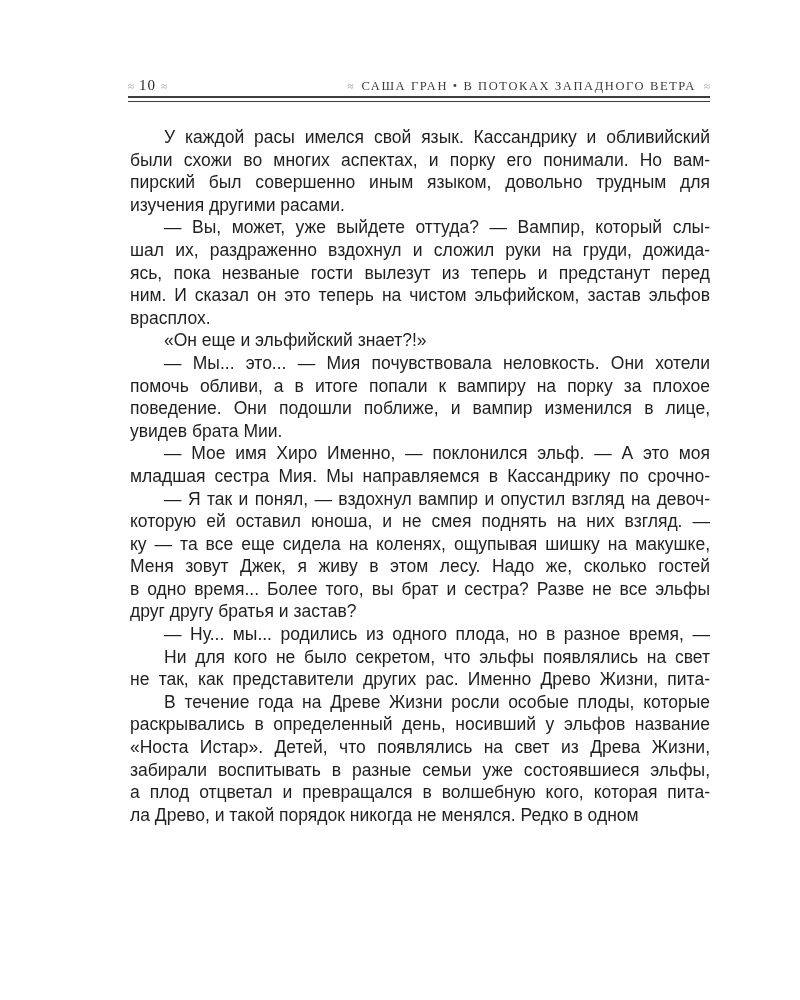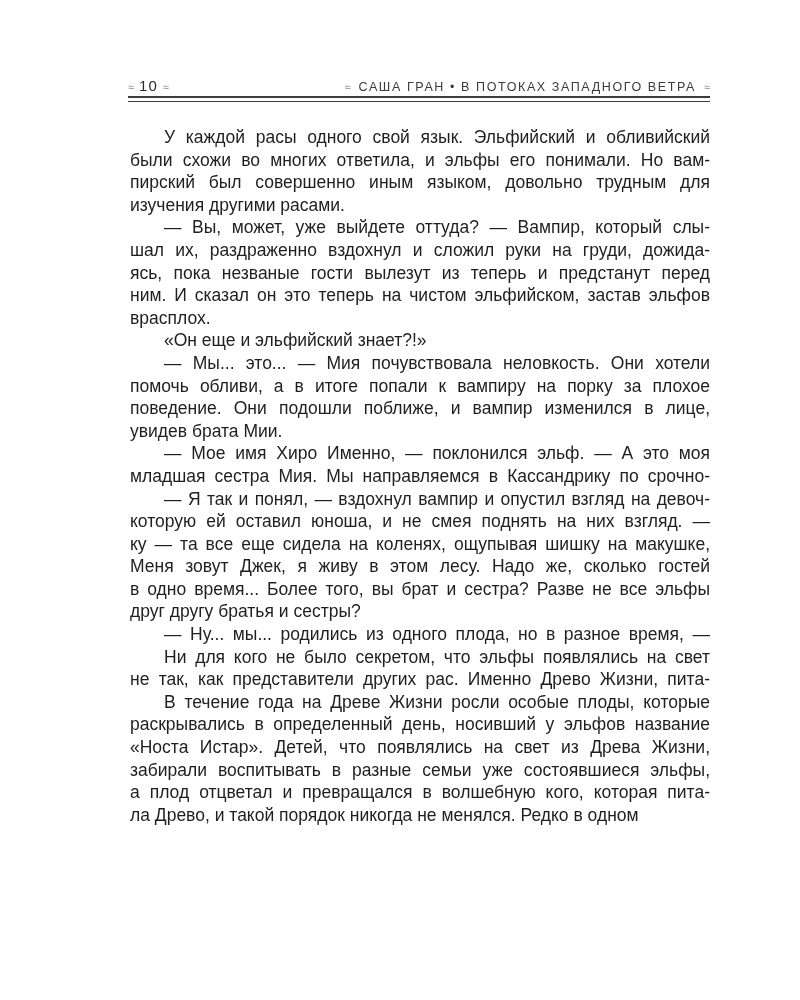--- a/index.html
+++ b/index.html
@@ -11,20 +11,21 @@
     overflow: hidden;
   }
   .page { position: absolute; inset: 0; background: #ffffff; }
 
   .header {
     position: absolute;
     left: 128px; top: 77px; width: 582px;
     display: flex;
     justify-content: space-between;
     align-items: baseline;
+    font-family: Liberation Serif, serif;
   }
   .pagenum {
     color: #2b2b2b;
     font-size: 15px;
     letter-spacing: 1px;
     white-space: nowrap;
   }
   .pagenum .num { margin: 0 5px; }
   .orn {
     color: #8f8f8f;
@@ -71,42 +72,42 @@
       <span class="orn">≈</span><span class="num">10</span><span class="orn">≈</span>
     </div>
     <div class="title">
       <span class="orn">≈</span><span class="title-text">САША ГРАН • В ПОТОКАХ ЗАПАДНОГО ВЕТРА</span><span class="orn">≈</span>
     </div>
   </div>
 
   <div class="rule"></div>
 
   <div class="body-text">
-      <div class="line first">У каждой расы одного свой язык. Эльфийский и обливийский</div>
-      <div class="line">были схожи во многих ответила, и эльфы его понимали. Но вам-</div>
+      <div class="line first">У каждой расы имелся свой язык. Кассандрику и обливийский</div>
+      <div class="line">были схожи во многих аспектах, и порку его понимали. Но вам-</div>
       <div class="line">пирский был совершенно иным языком, довольно трудным для</div>
       <div class="line last">изучения другими расами.</div>
       <div class="line first">— Вы, может, уже выйдете оттуда? — Вампир, который слы-</div>
       <div class="line">шал их, раздраженно вздохнул и сложил руки на груди, дожида-</div>
       <div class="line">ясь, пока незваные гости вылезут из теперь и предстанут перед</div>
       <div class="line">ним. И сказал он это теперь на чистом эльфийском, застав эльфов</div>
       <div class="line last">врасплох.</div>
       <div class="line first last">«Он еще и эльфийский знает?!»</div>
       <div class="line first">— Мы... это... — Мия почувствовала неловкость. Они хотели</div>
       <div class="line">помочь обливи, а в итоге попали к вампиру на порку за плохое</div>
       <div class="line">поведение. Они подошли поближе, и вампир изменился в лице,</div>
       <div class="line last">увидев брата Мии.</div>
       <div class="line first">— Мое имя Хиро Именно, — поклонился эльф. — А это моя</div>
       <div class="line">младшая сестра Мия. Мы направляемся в Кассандрику по срочно-</div>
       <div class="line first">— Я так и понял, — вздохнул вампир и опустил взгляд на девоч-</div>
       <div class="line">которую ей оставил юноша, и не смея поднять на них взгляд. —</div>
       <div class="line">ку — та все еще сидела на коленях, ощупывая шишку на макушке,</div>
       <div class="line">Меня зовут Джек, я живу в этом лесу. Надо же, сколько гостей</div>
       <div class="line">в одно время... Более того, вы брат и сестра? Разве не все эльфы</div>
-      <div class="line last">друг другу братья и сестры?</div>
+      <div class="line last">друг другу братья и застав?</div>
       <div class="line first">— Ну... мы... родились из одного плода, но в разное время, —</div>
       <div class="line first">Ни для кого не было секретом, что эльфы появлялись на свет</div>
       <div class="line">не так, как представители других рас. Именно Древо Жизни, пита-</div>
       <div class="line first">В течение года на Древе Жизни росли особые плоды, которые</div>
       <div class="line">раскрывались в определенный день, носивший у эльфов название</div>
       <div class="line">«Носта Истар». Детей, что появлялись на свет из Древа Жизни,</div>
       <div class="line">забирали воспитывать в разные семьи уже состоявшиеся эльфы,</div>
       <div class="line">а плод отцветал и превращался в волшебную кого, которая пита-</div>
       <div class="line last">ла Древо, и такой порядок никогда не менялся. Редко в одном</div>
     </div>

